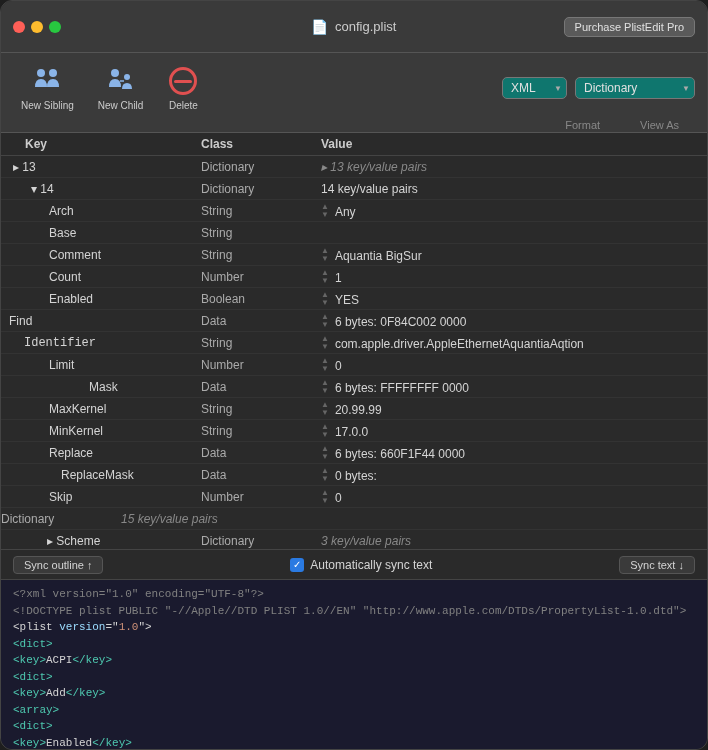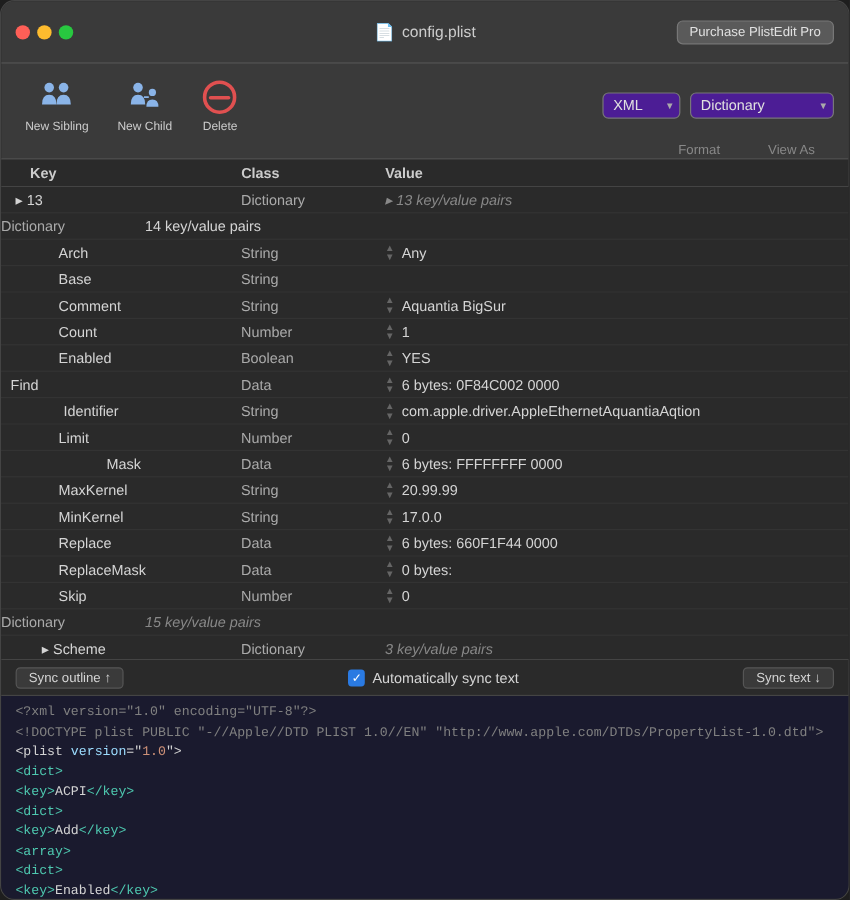--- a/index.html
+++ b/index.html
@@ -113,21 +113,21 @@
     }
     .delete-icon-circle::after {
       content: '';
       position: absolute;
       width: 18px;
       height: 3px;
       background: #e05050;
       border-radius: 2px;
     }
     .toolbar-select {
-      background: #4c1d95;
+      background: #0f766e;
       color: #e0e0e0;
       border: 1px solid #777;
       border-radius: 5px;
       padding: 3px 8px;
       font-size: 12px;
       appearance: none;
       -webkit-appearance: none;
       padding-right: 20px;
       position: relative;
     }
@@ -187,21 +187,21 @@
       color: #aaa;
     }
     .cell-value {
       flex: 1;
       color: #d4d4d4;
       padding-right: 8px;
       overflow: hidden;
       text-overflow: ellipsis;
       white-space: nowrap;
       display: flex;
-      align-items: center;
+      align-items: flex-end;
       gap: 4px;
     }
     .stepper {
       display: flex;
       flex-direction: column;
       font-size: 8px;
       color: #666;
       line-height: 1;
       margin-right: 2px;
     }
@@ -347,20 +347,23 @@
   <div class="table-row">
         <div class="cell-key" style="width: 200px; padding-left: 12px;">
           <span style="color: rgb(212, 212, 212);">▸ 13</span>
         </div>
         <div class="cell-class" style="width: 120px;">Dictionary</div>
         <div class="cell-value">
           <span style="color: rgb(136, 136, 136); font-style: italic;">▸ 13 key/value pairs</span>
         </div>
       </div>
       <div class="table-row">
+        <div class="cell-key" style="width: 200px; padding-left: 30px;">
+          <span style="color: rgb(212, 212, 212);">▾ 14</span>
+        </div>
         <div class="cell-class" style="width: 120px;">Dictionary</div>
         <div class="cell-value">
           <span>14 key/value pairs</span>
         </div>
       </div>
       <div class="table-row">
         <div class="cell-key" style="width: 200px; padding-left: 48px;">
           <span style="color: rgb(212, 212, 212);">Arch</span>
         </div>
         <div class="cell-class" style="width: 120px;">String</div>
@@ -410,21 +413,21 @@
         <div class="cell-key" style="width: 200px; ">
           <span style="color: rgb(212, 212, 212);">Find</span>
         </div>
         <div class="cell-class" style="width: 120px;">Data</div>
         <div class="cell-value">
           <span class="stepper" style="font-size: 8px; color: rgb(102, 102, 102);">▲<br>▼</span>
           <span>6 bytes: 0F84C002 0000</span>
         </div>
       </div>
       <div class="table-row">
-        <div class="cell-key" style="width: 200px; padding-left: 52px;">
+        <div class="cell-key" style="width: 200px; padding-left: 23px; font-family: Liberation Mono, monospace;">
           <span style="color: rgb(212, 212, 212);">Identifier</span>
         </div>
         <div class="cell-class" style="width: 120px;">String</div>
         <div class="cell-value">
           <span class="stepper" style="font-size: 8px; color: rgb(102, 102, 102);">▲<br>▼</span>
           <span>com.apple.driver.AppleEthernetAquantiaAqtion</span>
         </div>
       </div>
       <div class="table-row">
         <div class="cell-key" style="width: 200px; padding-left: 48px;">
@@ -470,21 +473,21 @@
         <div class="cell-key" style="width: 200px; padding-left: 48px;">
           <span style="color: rgb(212, 212, 212);">Replace</span>
         </div>
         <div class="cell-class" style="width: 120px;">Data</div>
         <div class="cell-value">
           <span class="stepper" style="font-size: 8px; color: rgb(102, 102, 102);">▲<br>▼</span>
           <span>6 bytes: 660F1F44 0000</span>
         </div>
       </div>
       <div class="table-row">
-        <div class="cell-key" style="width: 200px; padding-left: 48px;">
+        <div class="cell-key" style="width: 200px; padding-left: 60px;">
           <span style="color: rgb(212, 212, 212);">ReplaceMask</span>
         </div>
         <div class="cell-class" style="width: 120px;">Data</div>
         <div class="cell-value">
           <span class="stepper" style="font-size: 8px; color: rgb(102, 102, 102);">▲<br>▼</span>
           <span>0 bytes:</span>
         </div>
       </div>
       <div class="table-row">
         <div class="cell-key" style="width: 200px; padding-left: 48px;">
@@ -496,21 +499,21 @@
           <span>0</span>
         </div>
       </div>
       <div class="table-row">
         <div class="cell-class" style="width: 120px;">Dictionary</div>
         <div class="cell-value">
           <span style="color: rgb(136, 136, 136); font-style: italic;">15 key/value pairs</span>
         </div>
       </div>
       <div class="table-row">
-        <div class="cell-key" style="width: 200px; padding-left: 34px;">
+        <div class="cell-key" style="width: 200px; padding-left: 46px;">
           <span style="color: rgb(212, 212, 212);">▸ Scheme</span>
         </div>
         <div class="cell-class" style="width: 120px;">Dictionary</div>
         <div class="cell-value">
           <span style="color: rgb(136, 136, 136); font-style: italic;">3 key/value pairs</span>
         </div>
       </div>
     </div>
 
   <div class="bottom-bar">

